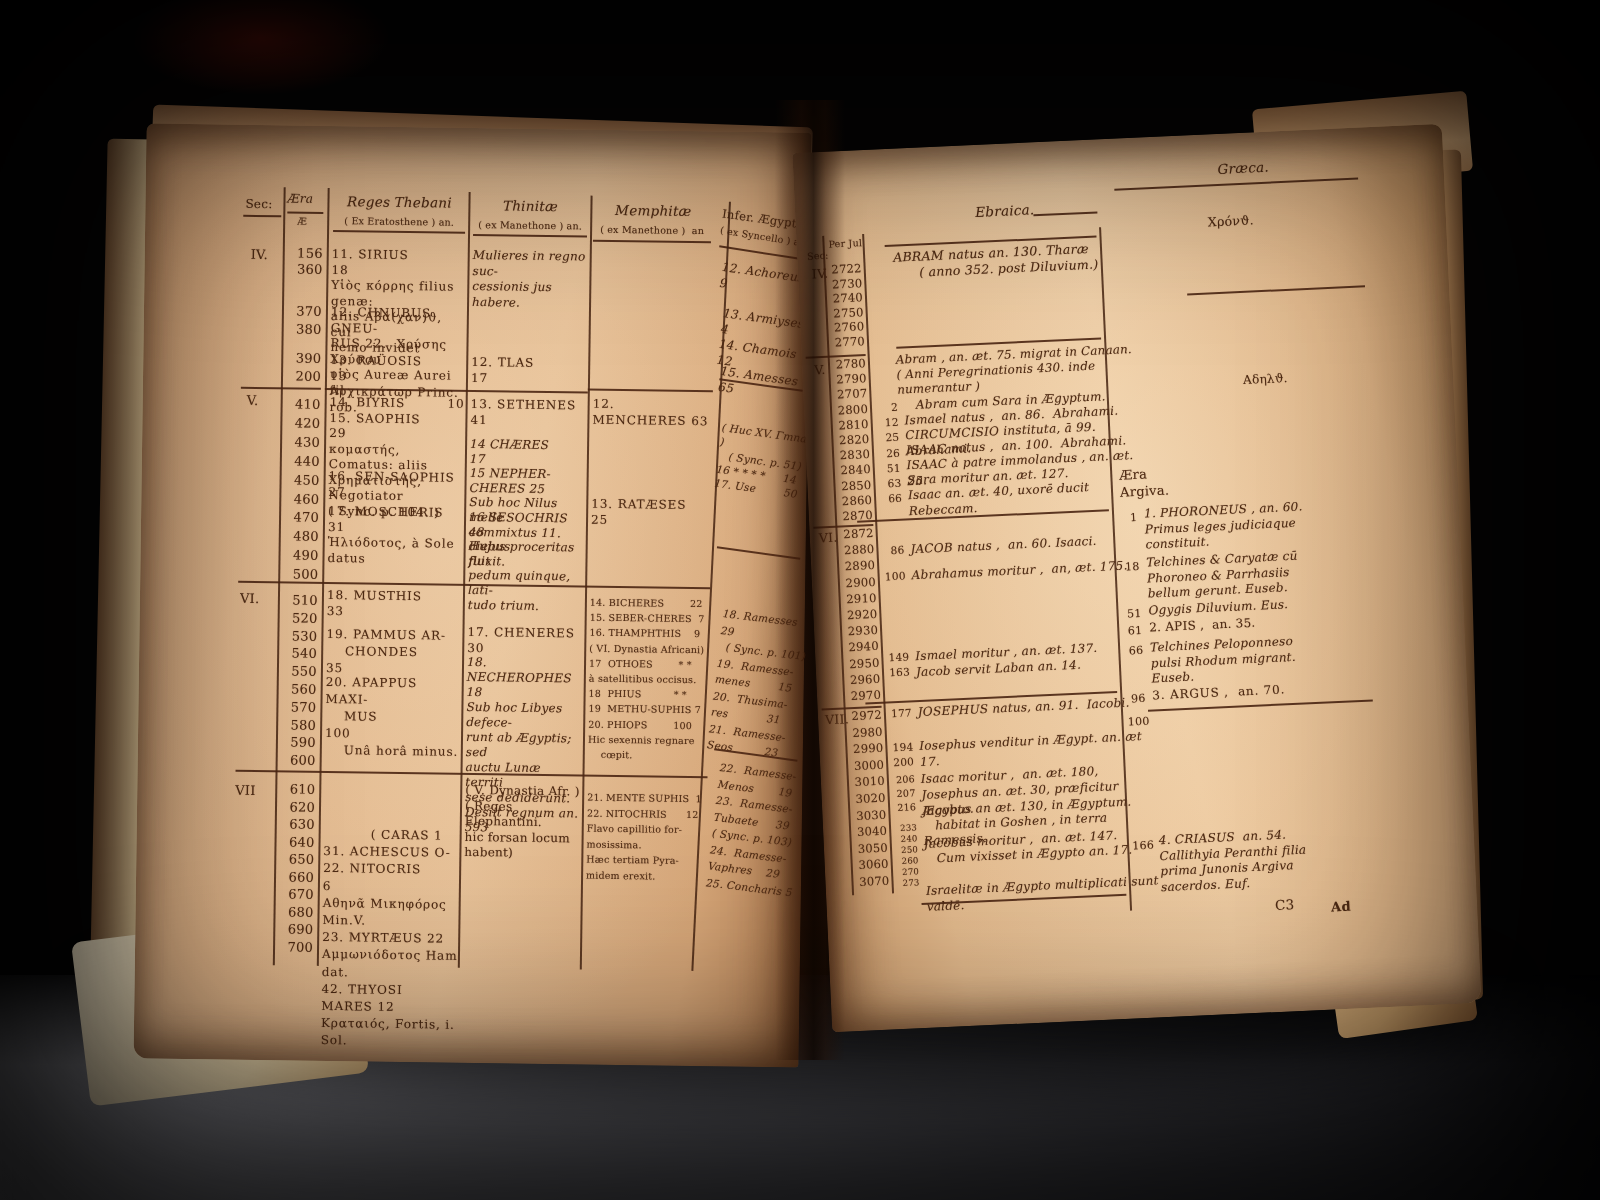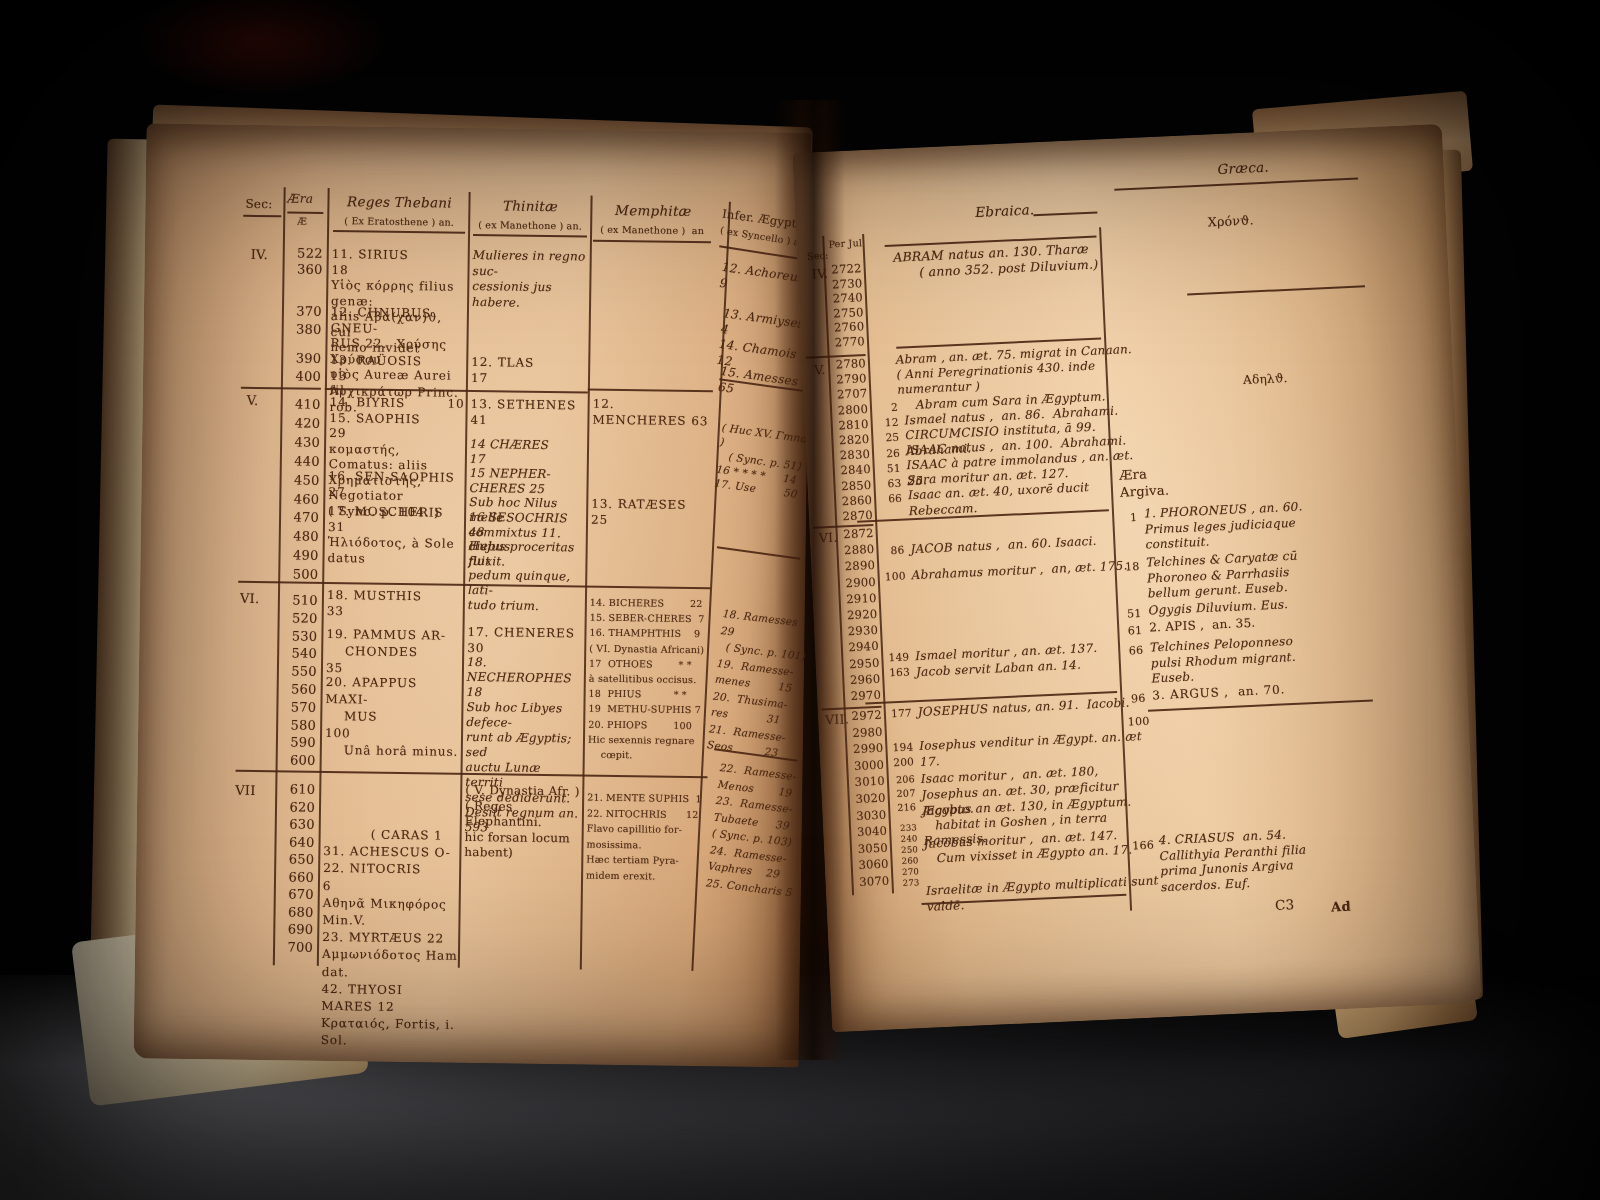--- a/index.html
+++ b/index.html
@@ -115,26 +115,26 @@
     <div class="hr" style="left:98px;top:456px;width:472px;"></div>
     <div class="hr" style="left:576px;top:420px;width:84px;transform:rotate(7deg);"></div>
     <div class="hr" style="left:98px;top:645px;width:472px;"></div>
     <div class="hr" style="left:576px;top:622px;width:84px;transform:rotate(7deg);"></div>
 
     <div class="t" style="left:106px;top:122px;font-size:13px;">IV.</div>
     <div class="t" style="left:104px;top:268px;font-size:13px;">V.</div>
     <div class="t" style="left:100px;top:466px;font-size:13px;">VI.</div>
     <div class="t" style="left:98px;top:658px;font-size:13px;">VII</div>
 
-    <div class="t yrs" style="left:140px;top:120px;width:38px;line-height:16px;">522
+    <div class="t yrs" style="left:140px;top:120px;width:38px;line-height:16px;">156
 360</div>
     <div class="t yrs" style="left:140px;top:177px;width:38px;line-height:18px;">370
 380</div>
     <div class="t yrs" style="left:140px;top:224px;width:38px;line-height:18px;">390
-400</div>
+200</div>
     <div class="t yrs" style="left:140px;top:270px;width:38px;line-height:18.9px;">410
 420
 430
 440
 450
 460
 470
 480
 490
 500</div>

